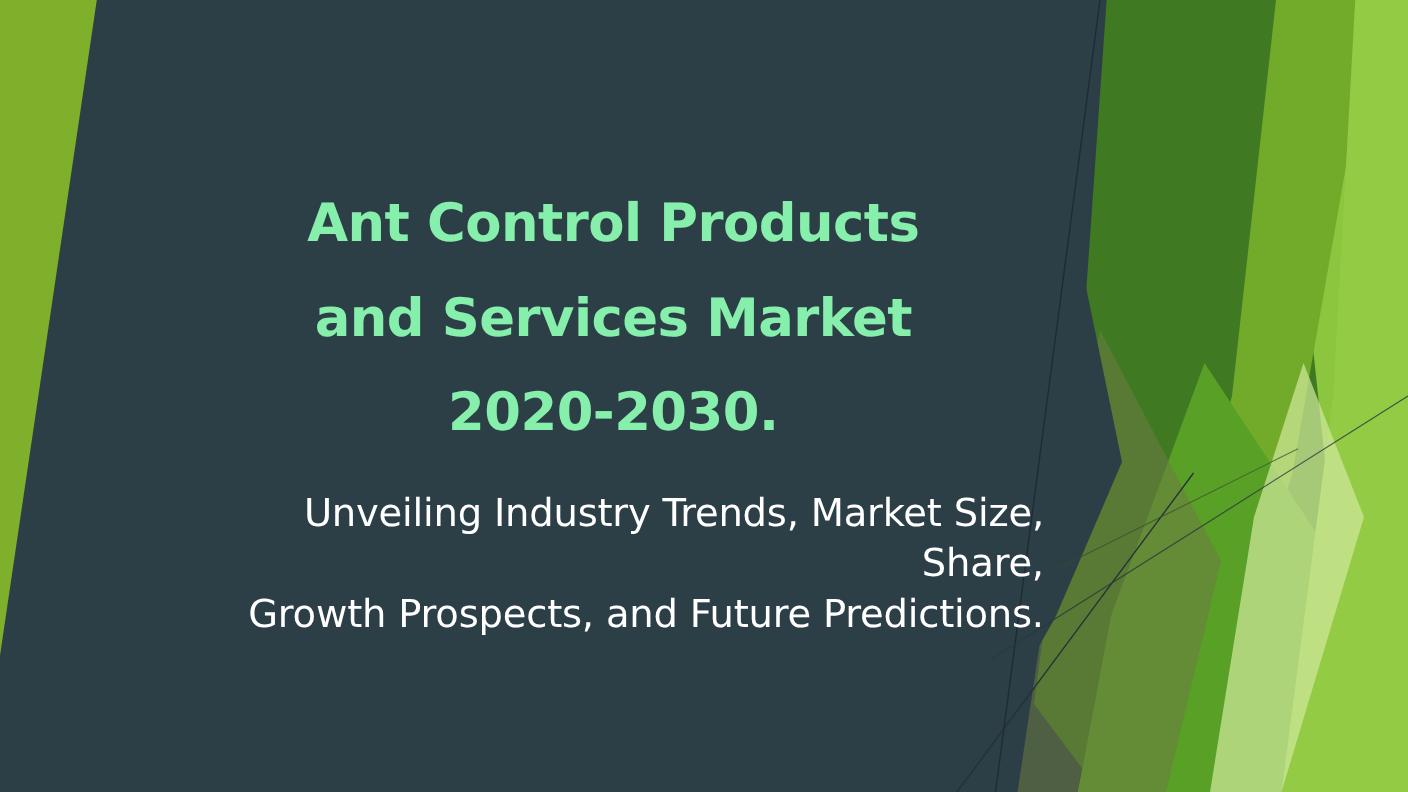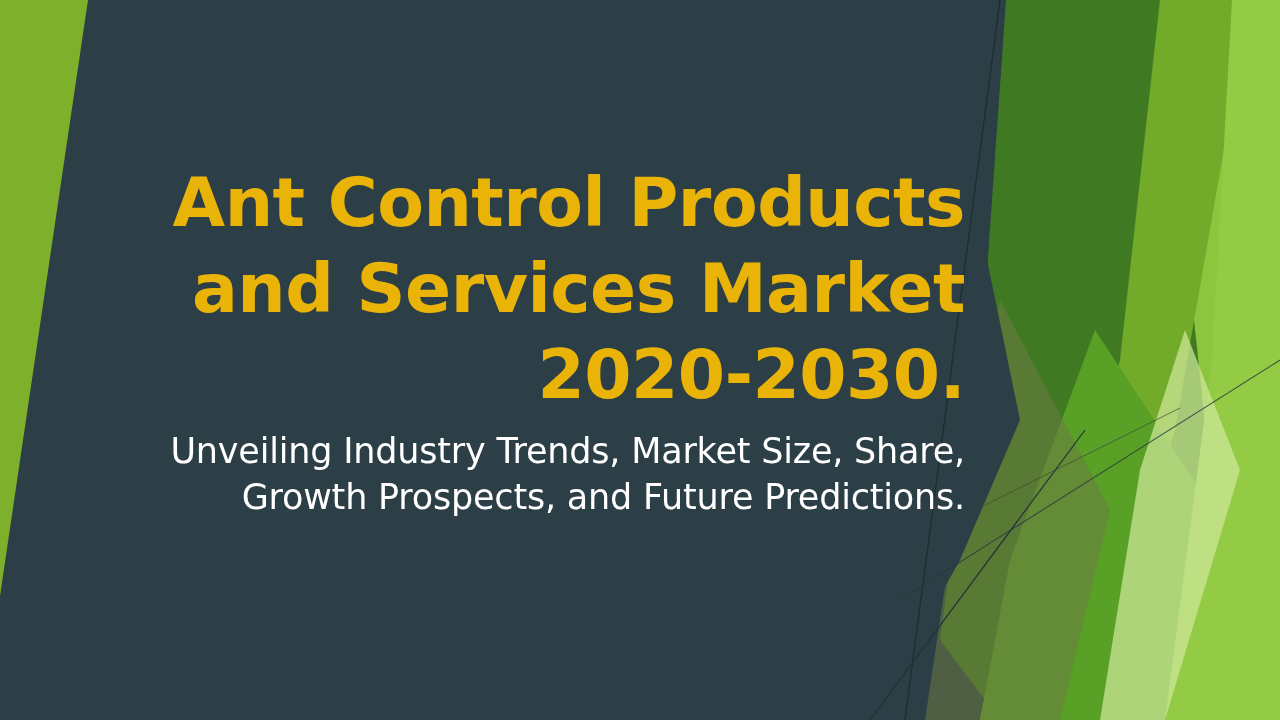--- a/index.html
+++ b/index.html
@@ -30,38 +30,38 @@
   }
   #title-block {
     position: absolute;
     left: 150px;
     top: 160px;
     width: 815px;
     text-align: right;
   }
   #slide-title {
     margin: 0;
-    color: #eab308;
+    color: #86efac;
     font-family: "DejaVu Sans", "Liberation Sans", sans-serif;
     font-weight: bold;
-    font-size: 68px;
+    font-size: 48px;
     line-height: 86px;
     letter-spacing: -0.5px;
-    text-align: right;
+    text-align: center;
     white-space: pre-line;
   }
   #subtitle-block {
     position: absolute;
     left: 150px;
     top: 428px;
     width: 815px;
     text-align: right;
   }
   #slide-subtitle {
-    margin: 0;
+    margin: 16px;
     color: #ffffff;
     font-family: "DejaVu Sans", "Liberation Sans", sans-serif;
     font-weight: normal;
     font-size: 35px;
     line-height: 46px;
     letter-spacing: -0.2px;
     text-align: right;
     white-space: pre-line;
   }
 </style>

